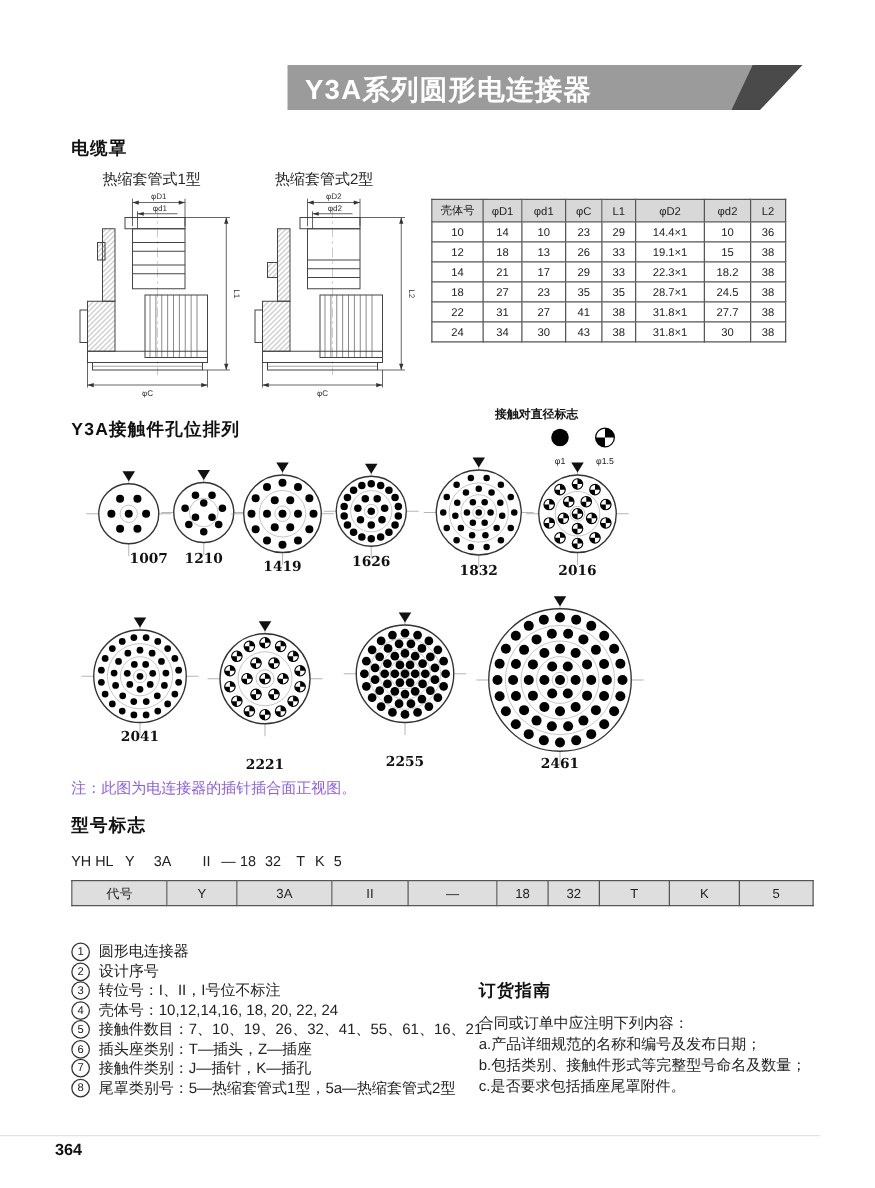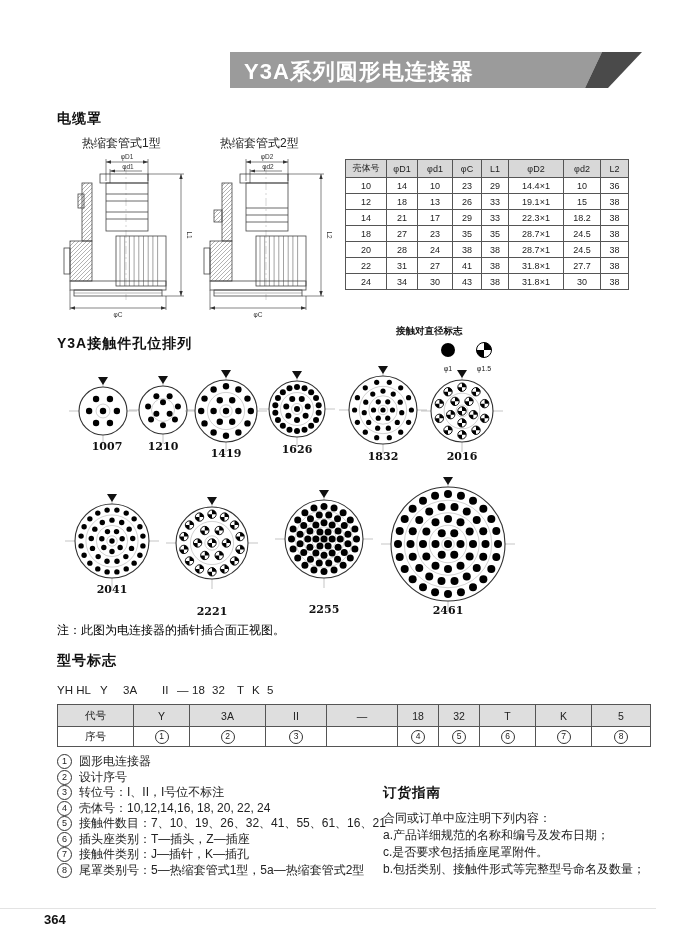--- a/index.html
+++ b/index.html
@@ -23,21 +23,21 @@
              font-size:9px;color:#222;table-layout:fixed;}
   table.spec th,table.spec td{border:1px solid #555;text-align:center;padding:0;height:15px;
              overflow:hidden;white-space:nowrap;}
   table.spec th{background:#d8d8d8;height:17px;font-weight:normal;}
   
   .legend-title{position:absolute;left:396px;top:325px;font-size:9.5px;font-weight:600;color:#111;}
   #legend-glyphs{position:absolute;left:432px;top:340px;}
   
   .conn-label{position:absolute;width:70px;text-align:center;font-size:11px;font-weight:bold;
               font-family:"DejaVu Serif","Liberation Serif",serif;color:#111;}
-  .note{position:absolute;left:57px;top:622px;font-size:12px;color:#000000;}
+  .note{position:absolute;left:57px;top:622px;font-size:12px;color:#8b5cf6;}
   
   #model-line{position:absolute;left:57px;top:684px;height:14px;width:300px;font-size:11.5px;color:#222;}
   #model-line span{position:absolute;top:0;white-space:nowrap;}
   table.model{position:absolute;left:57px;top:704px;border-collapse:collapse;font-size:10.5px;
               color:#222;table-layout:fixed;}
   table.model td,table.model th{border:1px solid #555;text-align:center;padding:0;overflow:hidden;}
   table.model tr:first-child td,table.model th{background:#dedede;font-weight:normal;margin-left:20px;}
   table.model tr:first-child{height:22px;}
   table.model tr:last-child{height:20px;}
   .circ{display:inline-flex;justify-content:center;align-items:center;width:13px;height:13px;
@@ -233,30 +233,20 @@
           <td>18</td>
           <td>27</td>
           <td>23</td>
           <td>35</td>
           <td>35</td>
           <td>28.7×1</td>
           <td>24.5</td>
           <td>38</td>
         </tr>
         <tr>
-          <td>20</td>
-          <td>28</td>
-          <td>24</td>
-          <td>38</td>
-          <td>38</td>
-          <td>28.7×1</td>
-          <td>24.5</td>
-          <td>38</td>
-        </tr>
-        <tr>
           <td>22</td>
           <td>31</td>
           <td>27</td>
           <td>41</td>
           <td>38</td>
           <td>31.8×1</td>
           <td>27.7</td>
           <td>38</td>
         </tr>
         <tr>
@@ -291,21 +281,21 @@
         <polygon points="31,2 41,2 36,10" fill="#111"></polygon>
         <circle cx="36" cy="36" r="6.942" fill="none" stroke="#999" stroke-width="0.45"></circle>
         <circle cx="36" cy="36" r="3.2" fill="#000"></circle>
         <circle cx="42.942" cy="23.976103293856852" r="3.2" fill="#000"></circle>
         <circle cx="49.884" cy="36" r="3.2" fill="#000"></circle>
         <circle cx="42.942" cy="48.02389670614315" r="3.2" fill="#000"></circle>
         <circle cx="29.058000000000003" cy="48.02389670614315" r="3.2" fill="#000"></circle>
         <circle cx="22.116" cy="36" r="3.2" fill="#000"></circle>
         <circle cx="29.057999999999993" cy="23.97610329385686" r="3.2" fill="#000"></circle>
       </svg>
-      <div class="conn-label" style="left: 72px; top: 440px;">1007</div>
+      <div class="conn-label" style="left: 84px; top: 440px;">1007</div>
       <svg width="72" height="72" style="position:absolute;left:127px;top:374px;">
         <line x1="36" y1="2" x2="36" y2="70" stroke="#888" stroke-width="0.5"></line>
         <line x1="2" y1="36" x2="70" y2="36" stroke="#888" stroke-width="0.5"></line>
         <circle cx="36" cy="36" r="24" fill="#fff" stroke="#333" stroke-width="1.1"></circle>
         <polygon points="31,2 41,2 36,10" fill="#111"></polygon>
         <circle cx="36" cy="36" r="11.475" fill="none" stroke="#999" stroke-width="0.45"></circle>
         <circle cx="36" cy="28.35" r="3" fill="#000"></circle>
         <circle cx="42.62509433895096" cy="39.825" r="3" fill="#000"></circle>
         <circle cx="29.374905661049045" cy="39.825" r="3" fill="#000"></circle>
         <circle cx="42.63842120849864" cy="22.21517632109299" r="3" fill="#000"></circle>
@@ -765,32 +755,20 @@
           <td style="width: 55px;">Y</td>
           <td style="width: 75px;">3A</td>
           <td style="width: 60px;">II</td>
           <td style="width: 70px;">—</td>
           <td style="width: 40px;">18</td>
           <td style="width: 40px;">32</td>
           <td style="width: 55px;">T</td>
           <td style="width: 55px;">K</td>
           <td style="width: 58px;">5</td>
         </tr>
-      <tr>
-          <td>序号</td>
-          <td><span class="circ sm">1</span></td>
-          <td><span class="circ sm">2</span></td>
-          <td><span class="circ sm">3</span></td>
-          <td></td>
-          <td><span class="circ sm">4</span></td>
-          <td><span class="circ sm">5</span></td>
-          <td><span class="circ sm">6</span></td>
-          <td><span class="circ sm">7</span></td>
-          <td><span class="circ sm">8</span></td>
-        </tr>
     </tbody>
   </table>
 
   <div id="model-items">
       <div class="mi-row">
         <span class="circ">1</span>
         <span>圆形电连接器</span>
       </div>
       <div class="mi-row">
         <span class="circ">2</span>
@@ -819,21 +797,21 @@
       <div class="mi-row">
         <span class="circ">8</span>
         <span>尾罩类别号：5—热缩套管式1型，5a—热缩套管式2型</span>
       </div>
     </div>
 
   <div class="order-heading">订货指南</div>
   <div class="order-intro">合同或订单中应注明下列内容：</div>
   <div id="order-items">
       <div class="order-item">a.产品详细规范的名称和编号及发布日期；</div>
+      <div class="order-item">b.包括类别、接触件形式等完整型号命名及数量；</div>
       <div class="order-item">c.是否要求包括插座尾罩附件。</div>
-      <div class="order-item">b.包括类别、接触件形式等完整型号命名及数量；</div>
     </div>
 
   <div class="page-num">364</div>
   <div class="edge-tab"></div>
   <div class="vline"></div>
   <div class="hline"></div>
 </div>
 
 </body></html>

